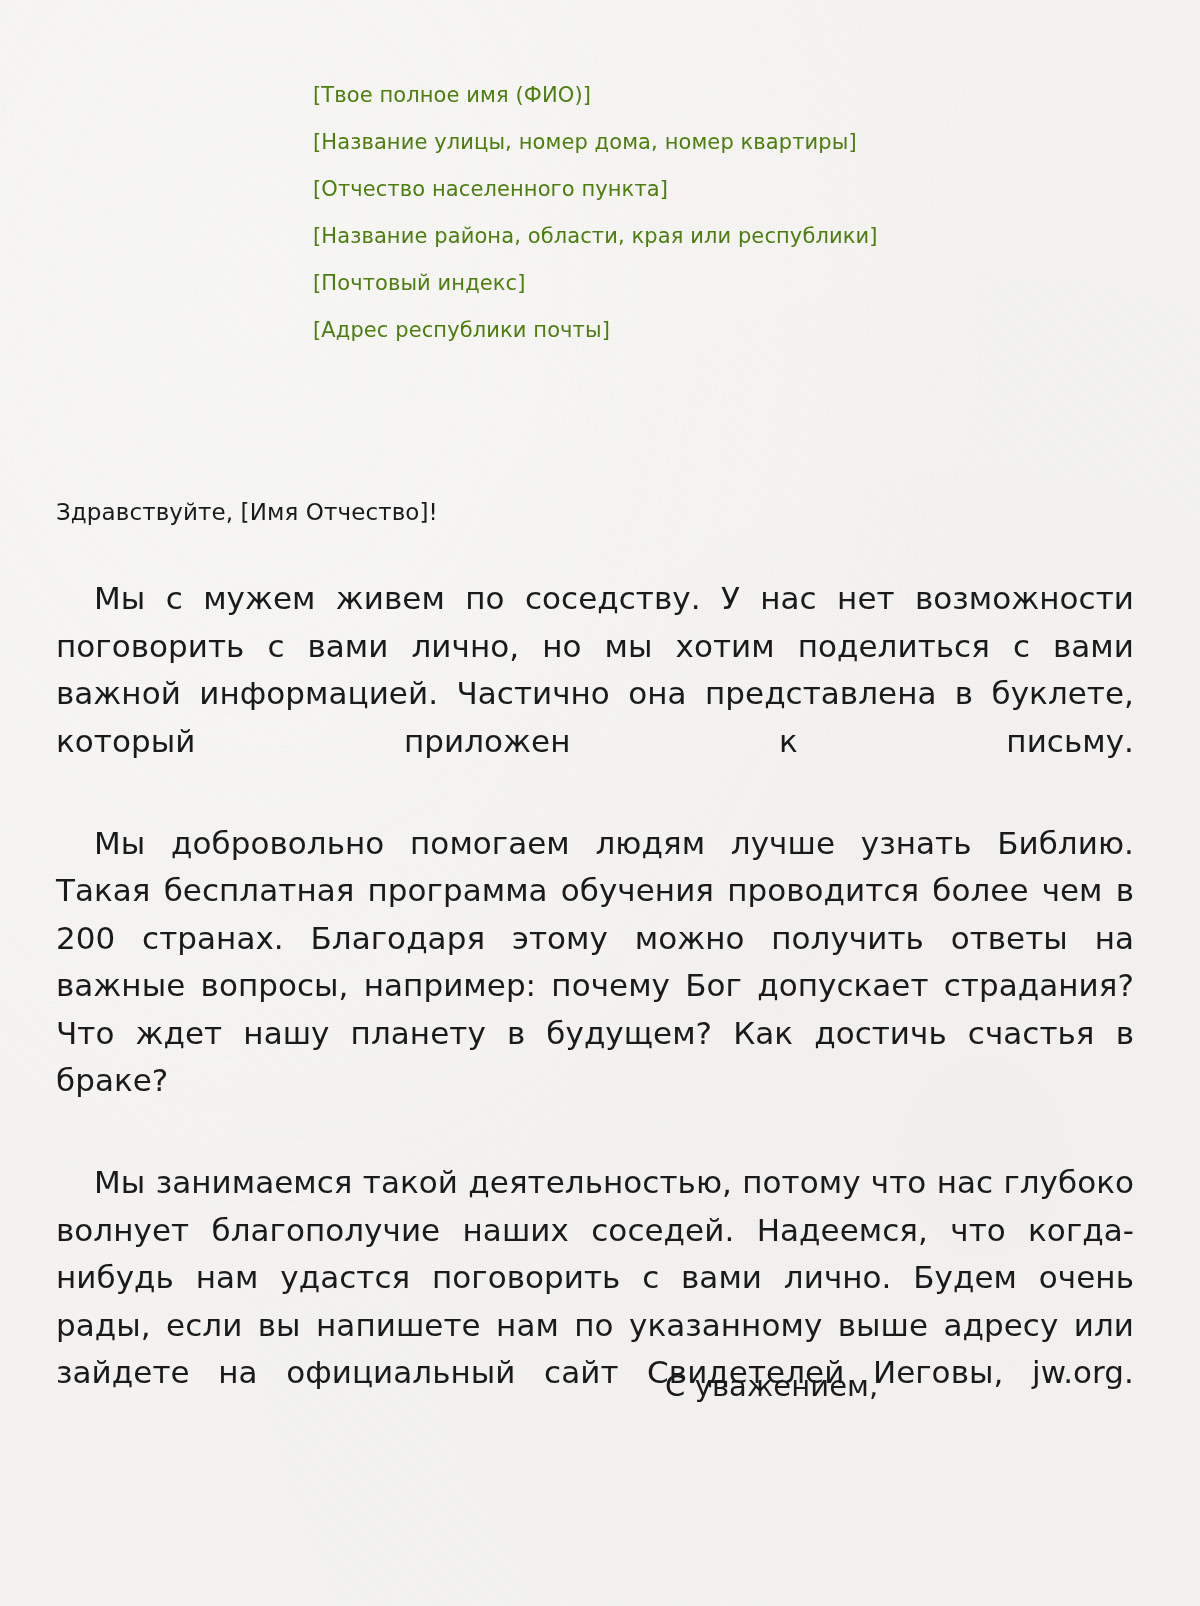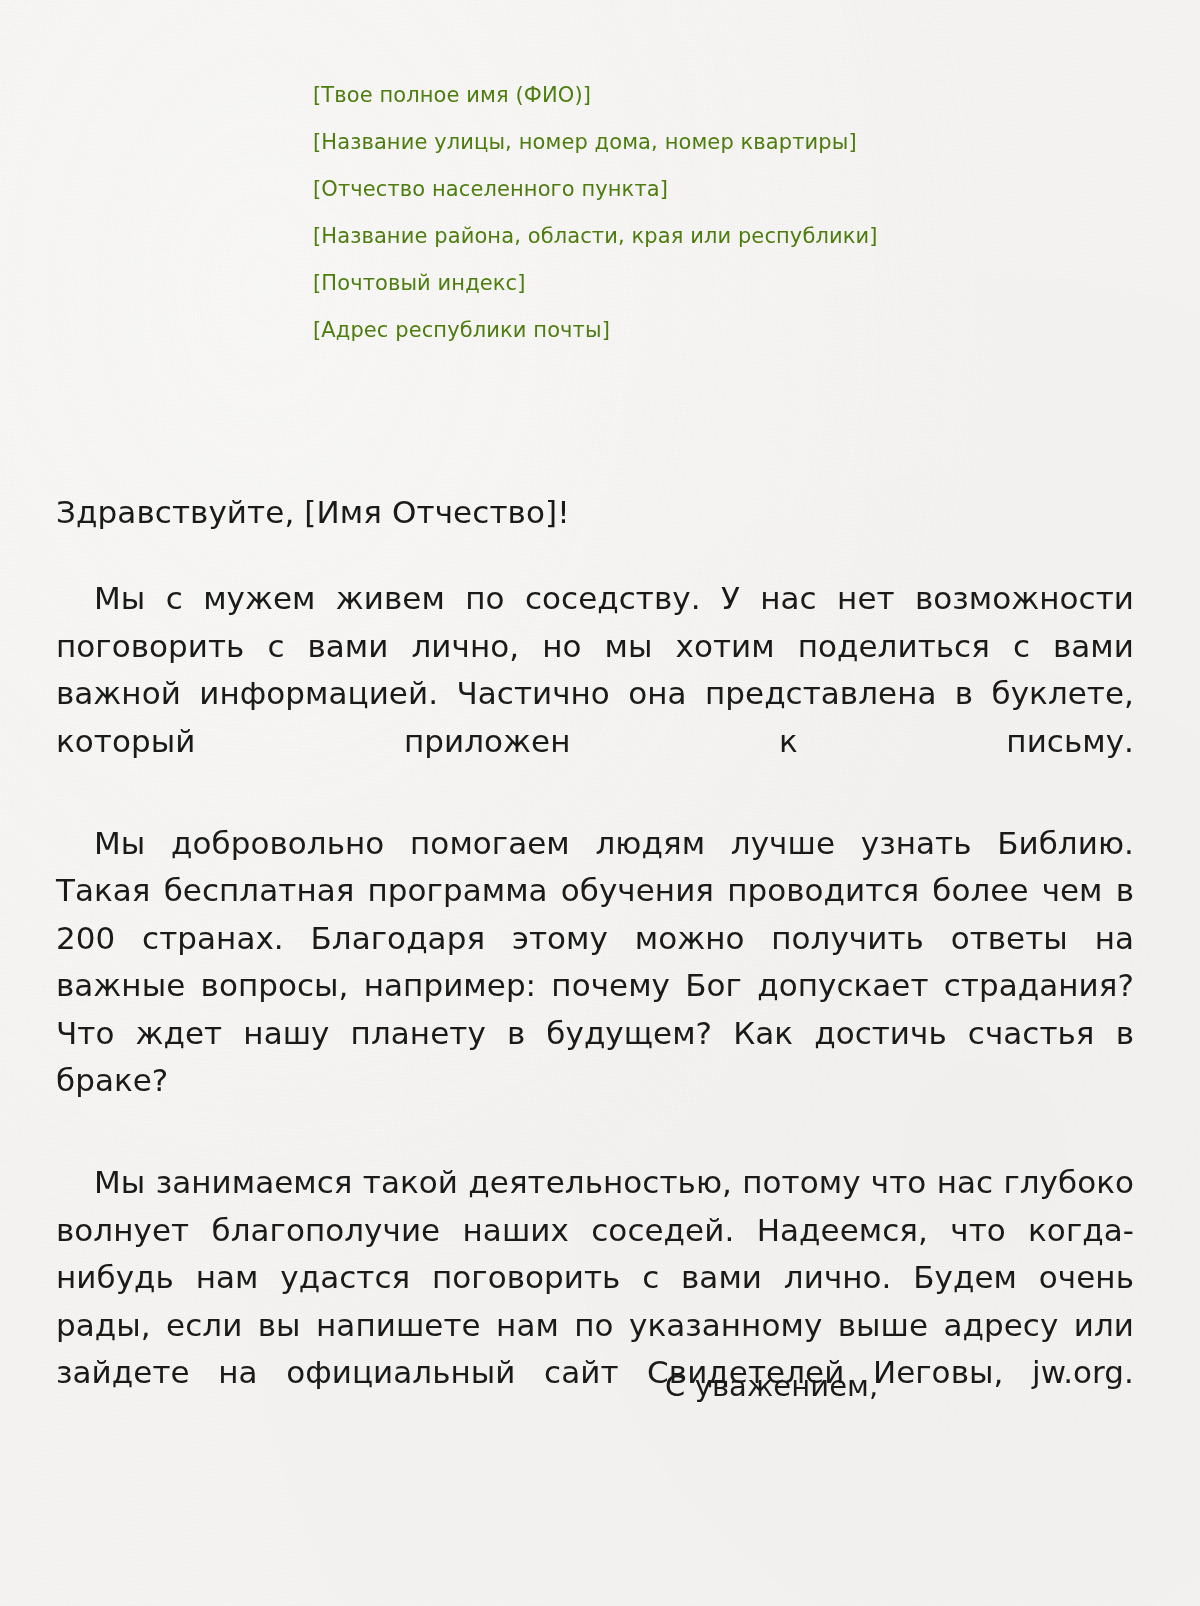--- a/index.html
+++ b/index.html
@@ -68,21 +68,21 @@
 
   
   .body-block {
     position: absolute;
     left: 56px;
     top: 489px;
     width: 1078px;
   }
 
   .salutation {
-    font-size: 31px;
+    font-size: 23px;
     line-height: 47px;
     margin: 0 0 39px 0;
     letter-spacing: 0.1px;
   }
 
   .para {
     font-size: 31px;
     line-height: 47.5px;
     margin: 0 0 7px 0;
     text-align: justify;

